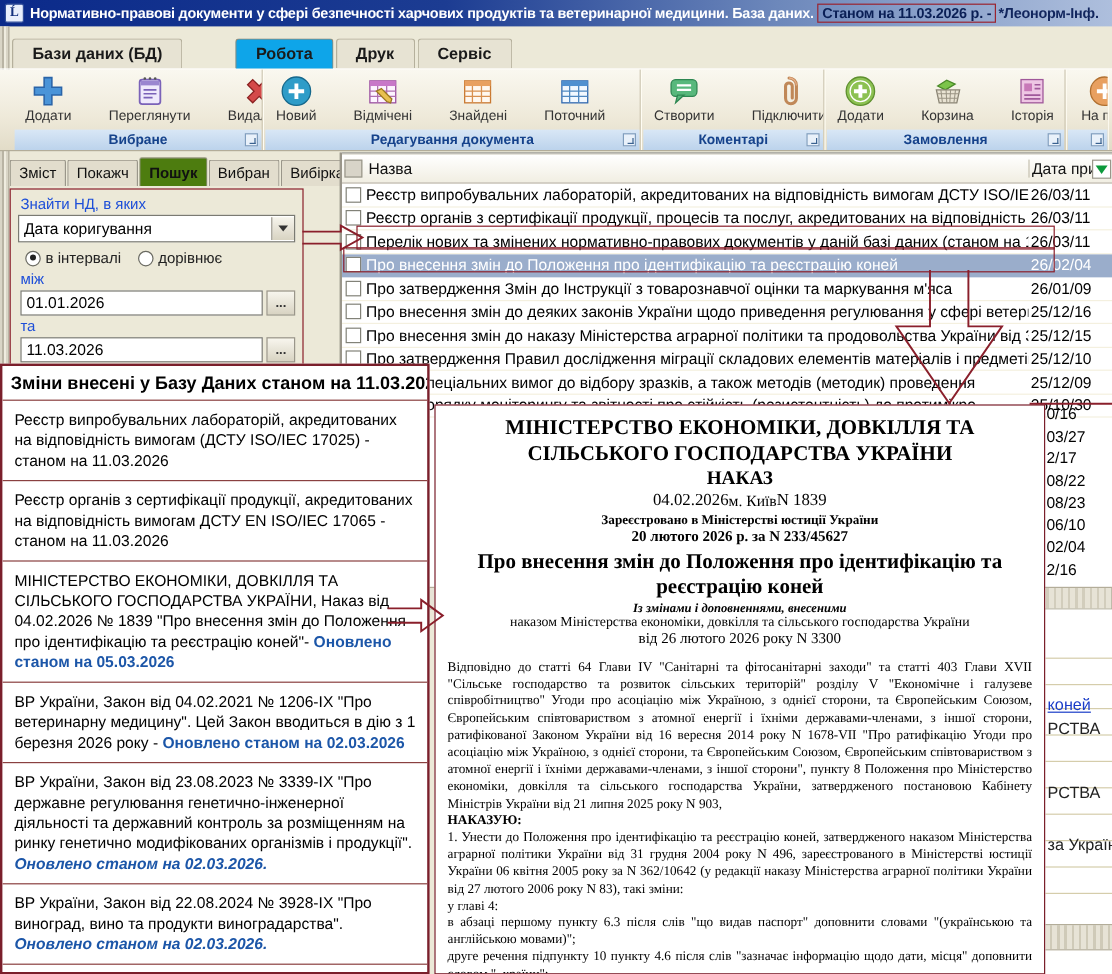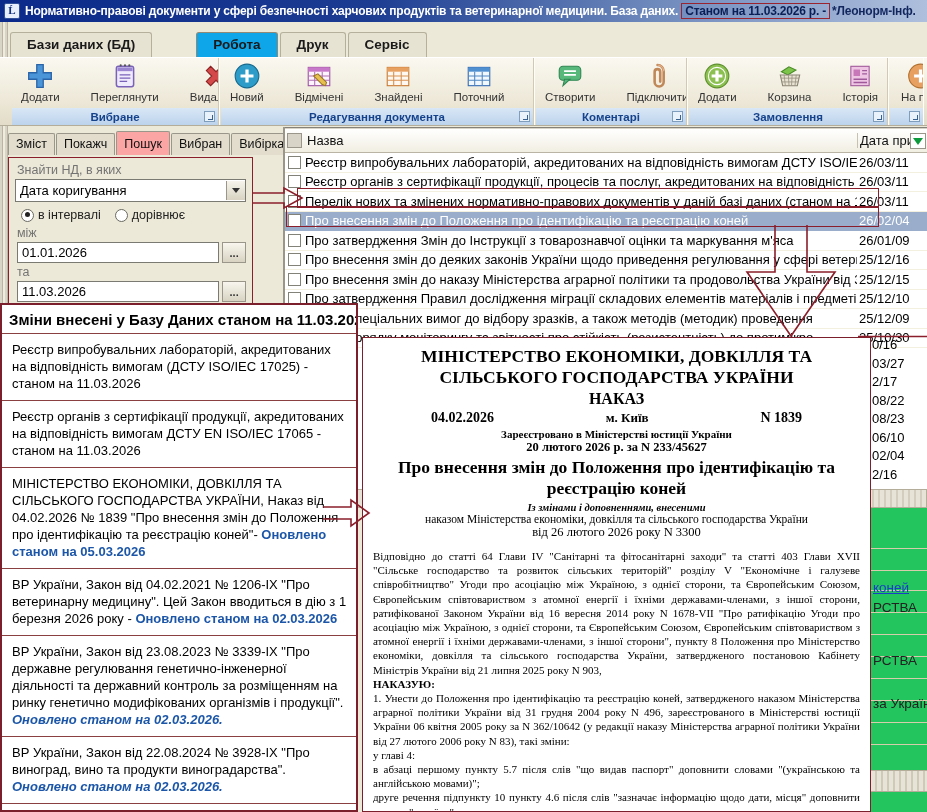--- a/index.html
+++ b/index.html
@@ -37,24 +37,24 @@
     border-right:1.5px solid #39618f;border-bottom:1.5px solid #39618f;}
   .g0{width:206px}.g1{width:312px}.g2{width:150px}.g3{width:198px}.g4{width:33px;border-right:none}
   
   .gutter{position:absolute;left:0;top:22px;width:8px;height:790px;
     background:repeating-linear-gradient(90deg,#d9d5c6 0 2px,#b9b4a4 2px 3px,#efecdf 3px 5px);}
   .vdivider{position:absolute;left:283px;top:127px;width:2px;height:685px;background:#9a968a;box-shadow:1px 0 0 #fff;}
   
   .side-tabs{position:absolute;left:8px;top:131px;height:24px;display:flex;align-items:flex-end;}
   .stab{font-size:12.5px;color:#111;padding:3px 7px 4px 7px;background:#e2ddcd;border:1px solid #9a968a;
     border-bottom:none;border-radius:2px 2px 0 0;margin-right:1px;cursor:default;white-space:nowrap;}
-  .stab.active{background:#fca5a5;position:relative;top:0;padding-top:5px;z-index:2;}
+  .stab.active{background:#4d7c0f;position:relative;top:0;padding-top:5px;z-index:2;font-weight:bold;}
   .search-panel{position:absolute;left:8px;top:157px;width:245px;height:152px;border:1px solid #8a1f2b;
     box-sizing:border-box;padding:3px 6px;background:#ece9d8;}
-  .sp-label{font-size:12.5px;color:#737373;margin:2px 0 2px 2px;}
+  .sp-label{font-size:12.5px;color:#1d4ed8;margin:2px 0 2px 2px;}
   .combo{height:21px;background:#fff;border:1px solid #7a7a72;display:flex;align-items:center;margin-bottom:6px;}
   .combo-text{flex:1;font-size:13px;color:#000;padding-left:4px;white-space:nowrap;overflow:hidden;}
   .combo-btn{width:18px;height:19px;background:linear-gradient(#f6f4ec,#d8d3c2);border-left:1px solid #9a968a;
     display:flex;align-items:center;justify-content:center;}
   .caret{width:0;height:0;border-left:4px solid transparent;border-right:4px solid transparent;border-top:5px solid #333;}
   .radios{display:flex;gap:14px;margin:4px 0 4px 6px;}
   .radios label{display:flex;align-items:center;gap:4px;font-size:12.5px;color:#222;}
   .radio{width:11px;height:11px;border:1px solid #6a6a62;border-radius:50%;background:#fff;position:relative;display:inline-block;}
   .radio.checked::after{content:"";position:absolute;left:2.5px;top:2.5px;width:5px;height:5px;border-radius:50%;background:#222;}
   .inprow{display:flex;gap:3px;margin:1px 0 2px 2px;}
@@ -76,40 +76,40 @@
     white-space:nowrap;}
   .lrow.sel{background:#9aadcb;color:#fff;border-bottom-color:#9aadcb;}
   .lchk{width:11px;height:11px;background:#fff;border:1px solid #828278;margin:0 4px 0 3px;flex:0 0 auto;}
   .lname{flex:1;overflow:hidden;}
   .ldate{width:70px;flex:0 0 auto;padding-left:2px;box-sizing:border-box;}
   .date-frags{position:absolute;left:872px;top:336px;width:55px;z-index:6;}
   .dfrag{position:absolute;left:0;height:18.5px;line-height:18.5px;font-size:13px;color:#000;}
   .hscroll{position:absolute;left:285px;top:489px;width:642px;height:19px;z-index:3;
     background:repeating-linear-gradient(90deg,#e7e3d6 0 4px,#d2cdbc 4px 6px);border:1px solid #b3ad99;box-sizing:border-box;}
   
-  .bgstrip{position:absolute;left:871px;top:508px;width:56px;height:304px;background:#22c55e;z-index:6;overflow:hidden;}
+  .bgstrip{position:absolute;left:871px;top:508px;width:56px;height:304px;background:#ffffff;z-index:6;overflow:hidden;}
   .bgline{position:absolute;left:0;width:56px;height:1px;background:#d5cdab;}
   .bfrag{position:absolute;left:2px;font-size:13.5px;color:#222;white-space:nowrap;}
   .bfrag.flink{color:#1a3cc8;text-decoration:underline;}
   .bghatch{position:absolute;left:0;top:262px;width:56px;height:20px;
     background:repeating-linear-gradient(90deg,#e7e3d6 0 4px,#cfcab8 4px 6px);border-top:1px solid #b3ad99;border-bottom:1px solid #b3ad99;}
   
   .changes{position:absolute;left:0;top:303px;width:358px;height:509px;background:#fff;
     border:2px solid #7a1f2b;box-sizing:border-box;z-index:20;overflow:hidden;}
   .chg-title{font-weight:bold;font-size:15px;color:#000;padding:6px 4px 5px 7px;border-bottom:1px solid #8a4040;white-space:nowrap;}
   .chg{font-size:13px;line-height:17px;color:#000;padding:7px 8px 8px 10px;border-bottom:1px solid #8a4040;}
   .cupd{color:#1c56a8;font-weight:bold;}
   .cupd.it{font-style:italic;}
   
   .docpanel{position:absolute;left:362px;top:337px;width:509px;height:475px;background:#fff;
     border:1px solid #7a1f2b;box-sizing:border-box;z-index:30;overflow:hidden;
     font-family:"Liberation Serif",serif;color:#000;padding:8px 10px 0 10px;}
   .doc-h1{font-weight:bold;font-size:17.5px;line-height:21px;text-align:center;}
   .doc-type{font-weight:bold;font-size:16px;text-align:center;margin-top:2px;}
-  .doc-meta{display:flex;justify-content:space-between;padding:2px 58px 0 58px;font-weight:bold;font-size:14px;}
+  .doc-meta{display:flex;justify-content:center;padding:2px 58px 0 58px;font-weight:normal;font-size:14px;}
   .doc-meta .mid{font-size:13px;}
   .doc-reg1{text-align:center;font-weight:bold;font-size:11px;margin-top:2px;}
   .doc-reg2{text-align:center;font-weight:bold;font-size:12.5px;}
   .doc-title{font-weight:bold;font-size:17.5px;line-height:21px;text-align:center;margin-top:2px;}
   .doc-am1{text-align:center;font-weight:bold;font-size:10.5px;margin-top:3px;font-style:italic;}
   .doc-am2{text-align:center;font-size:11.5px;}
   .doc-am3{text-align:center;font-size:12.5px;}
   .doc-body{margin-top:9px;}
   .dpar{font-size:11px;line-height:14.2px;text-align:justify;margin:0;}
   .dpar.dbold{font-weight:bold;text-align:left;}
@@ -475,21 +475,21 @@
   <div class="doc-reg2">20 лютого 2026 р. за N 233/45627</div>
   <div class="doc-title">Про внесення змін до Положення про ідентифікацію та реєстрацію коней</div>
   <div class="doc-am1">Із змінами і доповненнями, внесеними</div>
   <div class="doc-am2">наказом Міністерства економіки, довкілля та сільського господарства України</div>
   <div class="doc-am3">від 26 лютого 2026 року N 3300</div>
   <div class="doc-body" id="doc-body">
       <div class="dpar">Відповідно  до статті  64  Глави  IV  "Санітарні  та  фітосанітарні  заходи" та статті  403  Глави XVII "Сільське  господарство  та  розвиток  сільських  територій"  розділу  V  "Економічне  і  галузеве співробітництво"  Угоди  про  асоціацію  між  Україною,  з  однієї  сторони,  та  Європейським  Союзом, Європейським  співтовариством  з  атомної  енергії  і  їхніми  державами-членами,  з  іншої  сторони, ратифікованої Законом  України  від  16  вересня  2014  року  N  1678-VII  "Про  ратифікацію  Угоди  про асоціацію між Україною, з однієї сторони, та Європейським Союзом, Європейським співтовариством з атомної енергії і їхніми державами-членами, з іншої сторони", пункту 8 Положення про Міністерство економіки,  довкілля  та  сільського  господарства  України,  затвердженого постановою  Кабінету Міністрів України від 21 липня 2025 року N 903,</div>
       <div class="dpar dbold">НАКАЗУЮ:</div>
       <div class="dpar">1. Унести до Положення про ідентифікацію та реєстрацію коней, затвердженого наказом Міністерства аграрної  політики  України  від  31  грудня  2004  року  N  496,  зареєстрованого  в  Міністерстві юстиції України 06 квітня 2005 року за N 362/10642 (у редакції наказу Міністерства аграрної політики України від 27 лютого 2006 року N 83), такі зміни:</div>
       <div class="dpar">у главі 4:</div>
-      <div class="dpar">в  абзаці  першому  пункту  5.7  після  слів  "що  видав  паспорт"  доповнити  словами  "(українською  та англійською мовами)";</div>
+      <div class="dpar">в  абзаці  першому  пункту  6.3  після  слів  "що  видав  паспорт"  доповнити  словами  "(українською  та англійською мовами)";</div>
       <div class="dpar">друге речення підпункту 10 пункту 4.6 після слів "зазначає інформацію щодо дати, місця" доповнити словом ", країни";</div>
     </div>
 </div>
 
 <div class="redbox" style="left:297px;top:188px;width:580px;height:18px;"></div>
 <div class="redbox" style="left:286px;top:206px;width:591px;height:19px;"></div>
 
 <svg class="anno" width="927" height="812">
   <path class="red" d="M252,193 L284,193 L284,188 L302,198 L284,208 L284,203 L252,203"></path>
   <path class="red" d="M775,225 L775,272 L747,272 L791,336 L835,272 L807,272 L807,225"></path>

